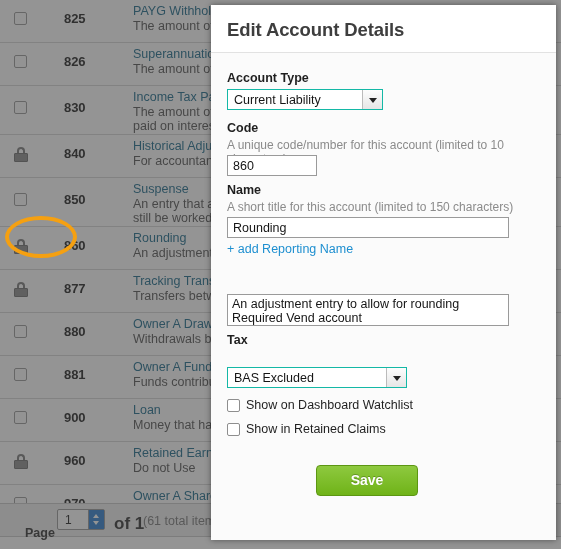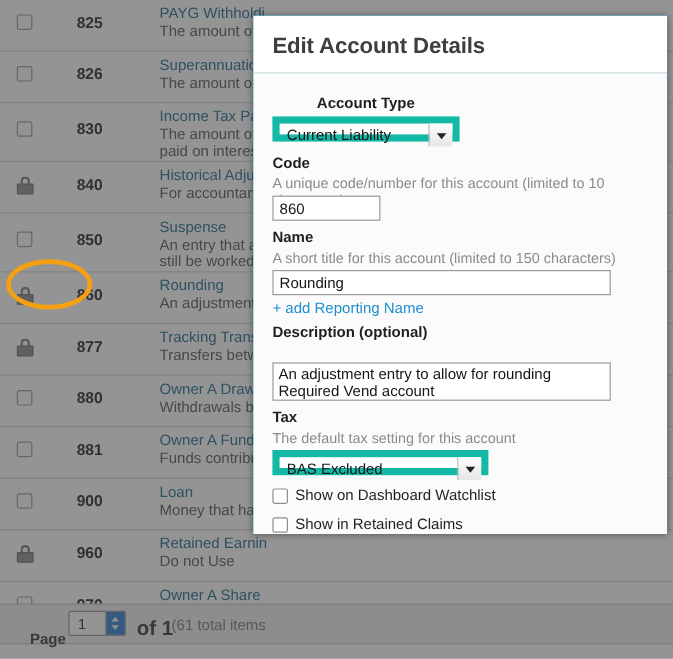--- a/index.html
+++ b/index.html
@@ -182,24 +182,24 @@
     left: 0; top: 0;
     width: 561px;
     height: 549px;
     background: rgba(60, 60, 60, 0.55);
   }
 
   
   #modal {
     position: absolute;
     left: 211px;
-    top: 13px;
+    top: 5px;
     width: 345px;
-    height: 432px;
-    background: #0ea5e9;
+    height: 535px;
+    background: #ef4444;
     box-shadow: 0 0 6px rgba(0,0,0,0.45);
     overflow: hidden;
   }
   #modal-header {
     position: absolute;
     left: 0; top: 0;
     width: 345px;
     height: 48px;
     background: #ffffff;
     border-bottom: 1px solid #e2e2e2;
@@ -228,21 +228,21 @@
     margin: 0;
   }
   .fld-help {
     font-size: 12px;
     color: #8b8b8b;
     margin: 1px 0 0 0;
   }
   .sel-wrap {
     position: relative;
     display: inline-block;
-    border: 6px solid #14b8a6;
+    border: 1px solid #14b8a6;
     background: #ffffff;
     box-sizing: border-box;
     height: 21px;
     padding-left: 12px;
   }
   .sel-wrap .sel-val {
     position: absolute;
     left: 6px;
     top: 3px;
     font-size: 12.5px;
@@ -518,21 +518,21 @@
 </div>
 
 <div id="modal">
 
   <div id="modal-header">
     <div id="modal-title">Edit Account Details</div>
   </div>
 
   <div id="modal-body">
 
-    <div style="position:absolute;left:16px;top:18px;margin-left:37px;">
+    <div style="position:absolute;left:16px;top:18px;">
       <div class="fld-label">Account Type</div>
     </div>
     <div class="sel-wrap" style="position:absolute;left:16px;top:36px;width:156px;">
       <div class="sel-val">Current Liability</div>
       <div class="sel-btn">
           <div class="caret"></div>
         </div>
     </div>
 
     <div style="position:absolute;left:16px;top:68px;">
@@ -549,33 +549,27 @@
       <div class="fld-label">Name</div>
     </div>
     <div style="position:absolute;left:16px;top:146px;">
       <div class="fld-help">A short title for this account (limited to 150 characters)</div>
     </div>
     <div class="txt-input" style="position:absolute;left:16px;top:164px;width:282px;">
       <div class="tv">Rounding</div>
     </div>
     <a class="link-blue" href="#" style="position:absolute;left:16px;top:189px;">+ add Reporting Name</a>
 
-    <div style="position:absolute;left:16px;top:207px;white-space:nowrap;">
-      <span class="fld-label">Description</span><span class="fld-label opt"> (optional)</span>
-    </div>
     <div class="txt-area" style="position:absolute;left:16px;top:241px;width:282px;height:32px;">
       <div class="tl">An adjustment entry to allow for rounding</div>
       <div class="tl">Required Vend account</div>
     </div>
 
     <div style="position:absolute;left:16px;top:280px;">
       <div class="fld-label">Tax</div>
-    </div>
-    <div style="position:absolute;left:16px;top:296px;">
-      <div class="fld-help">The default tax setting for this account</div>
     </div>
     <div class="sel-wrap" style="position:absolute;left:16px;top:314px;width:180px;">
       <div class="sel-val">BAS Excluded</div>
       <div class="sel-btn">
           <div class="caret"></div>
         </div>
     </div>
 
     <div class="cbx-row" style="left:16px;top:345px;align-items:center;">
       <div class="cbx"></div>

